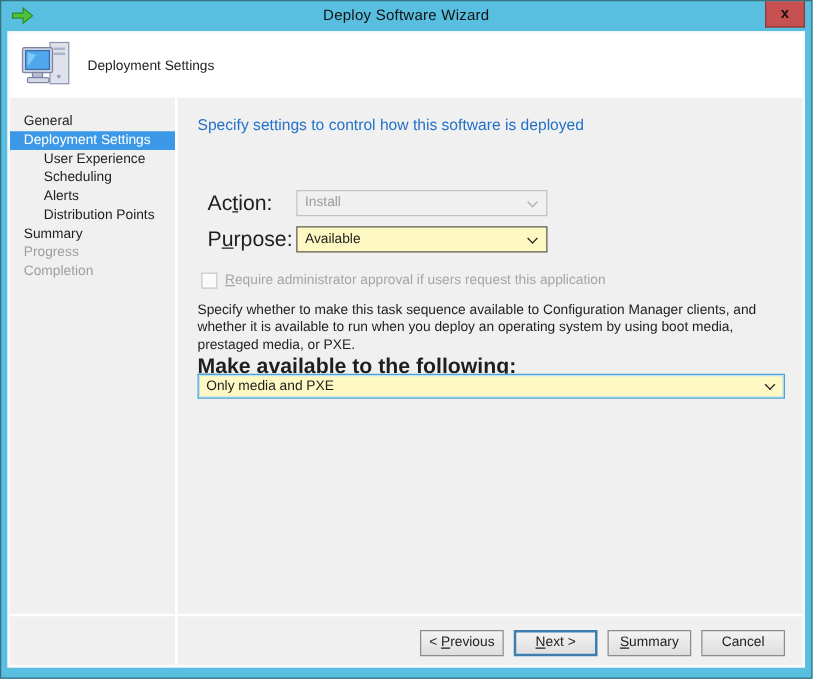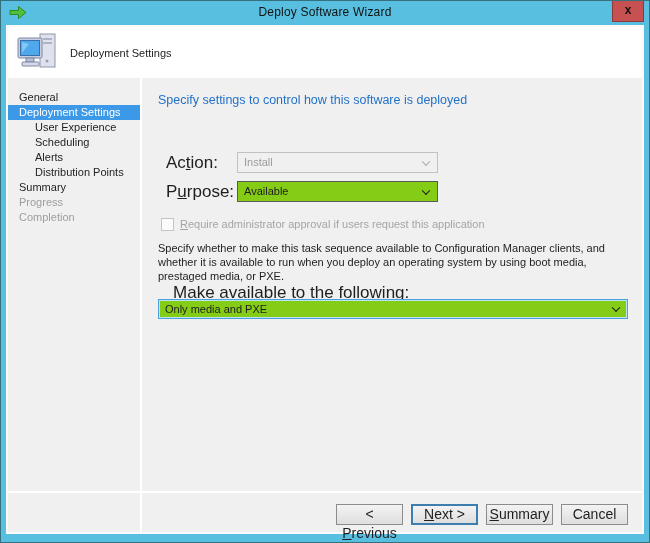--- a/index.html
+++ b/index.html
@@ -52,21 +52,21 @@
   .sb-item.disabled { color:#9E9E9E; }
 
   
   .main { position:absolute; left:134px; top:51px; right:0; bottom:41px;padding-left:36px; }
   .heading { position:absolute; left:16px; top:15px; font-size:12.5px; color:#2472C8; }
 
   .field-label { position:absolute; font-size:17px; color:#1E1E1E; line-height:21px; height:21px; }
   .mn { text-decoration:underline; }
 
   .combo {
-    position:absolute; height:21px; background:#84cc16; border:1px solid #5A5A5A;
+    position:absolute; height:21px; background:#fef9c3; border:1px solid #5A5A5A;
     font-size:11px; color:#1E1E1E; line-height:19px; padding-left:6px; cursor:default;
   }
   .combo .chev {
     position:absolute; right:8px; top:50%; width:6px; height:6px;
     border-right:1px solid #1E1E1E; border-bottom:1px solid #1E1E1E;
     transform:translateY(-70%) rotate(45deg);
   }
   .combo.disabled { background:#F0F0F0; border-color:#C2C2C2; color:#9B9B9B; }
   .combo.disabled .chev { border-color:#ABABAB; }
   .combo.focused { border-color:#4BA2DB; box-shadow:inset 0 0 0 1px #BDE3F5; height:20px; }
@@ -83,32 +83,32 @@
   }
   .chk-label {
     position:absolute; left:19px; top:0; font-size:11px; color:#A5A5A5;
     line-height:13px; white-space:nowrap;
   }
 
   .description {
     position:absolute; left:16px; top:163px; width:480px;
     font-size:11px; color:#1E1E1E; line-height:14px;
   }
-  .label-make { left:31px; top:204px; }
+  .label-make { left:16px; top:204px;font-weight:bold; }
   .combo-make { left:16px; top:221px; width:470px; }
 
   
   .footer {
     position:absolute; left:134px; right:0; bottom:0; height:39px;
     display:flex; justify-content:flex-end; align-items:flex-start;
     gap:8px; padding:11px 14px 0 0;
   }
   .btn {
     width:67px; height:21px; font-family:"Liberation Sans", sans-serif;
-    font-size:14px; color:#1E1E1E; text-align:center; line-height:19px;
+    font-size:11px; color:#1E1E1E; text-align:center; line-height:19px;
     background:linear-gradient(#F3F3F3,#DEDEDE); border:1px solid #8C8C8C;
     cursor:default;
   }
   .btn.default { border:2px solid #3E7EAF; line-height:17px; }
 </style>
 </head>
 <body>
 
 <div class="window">
 

